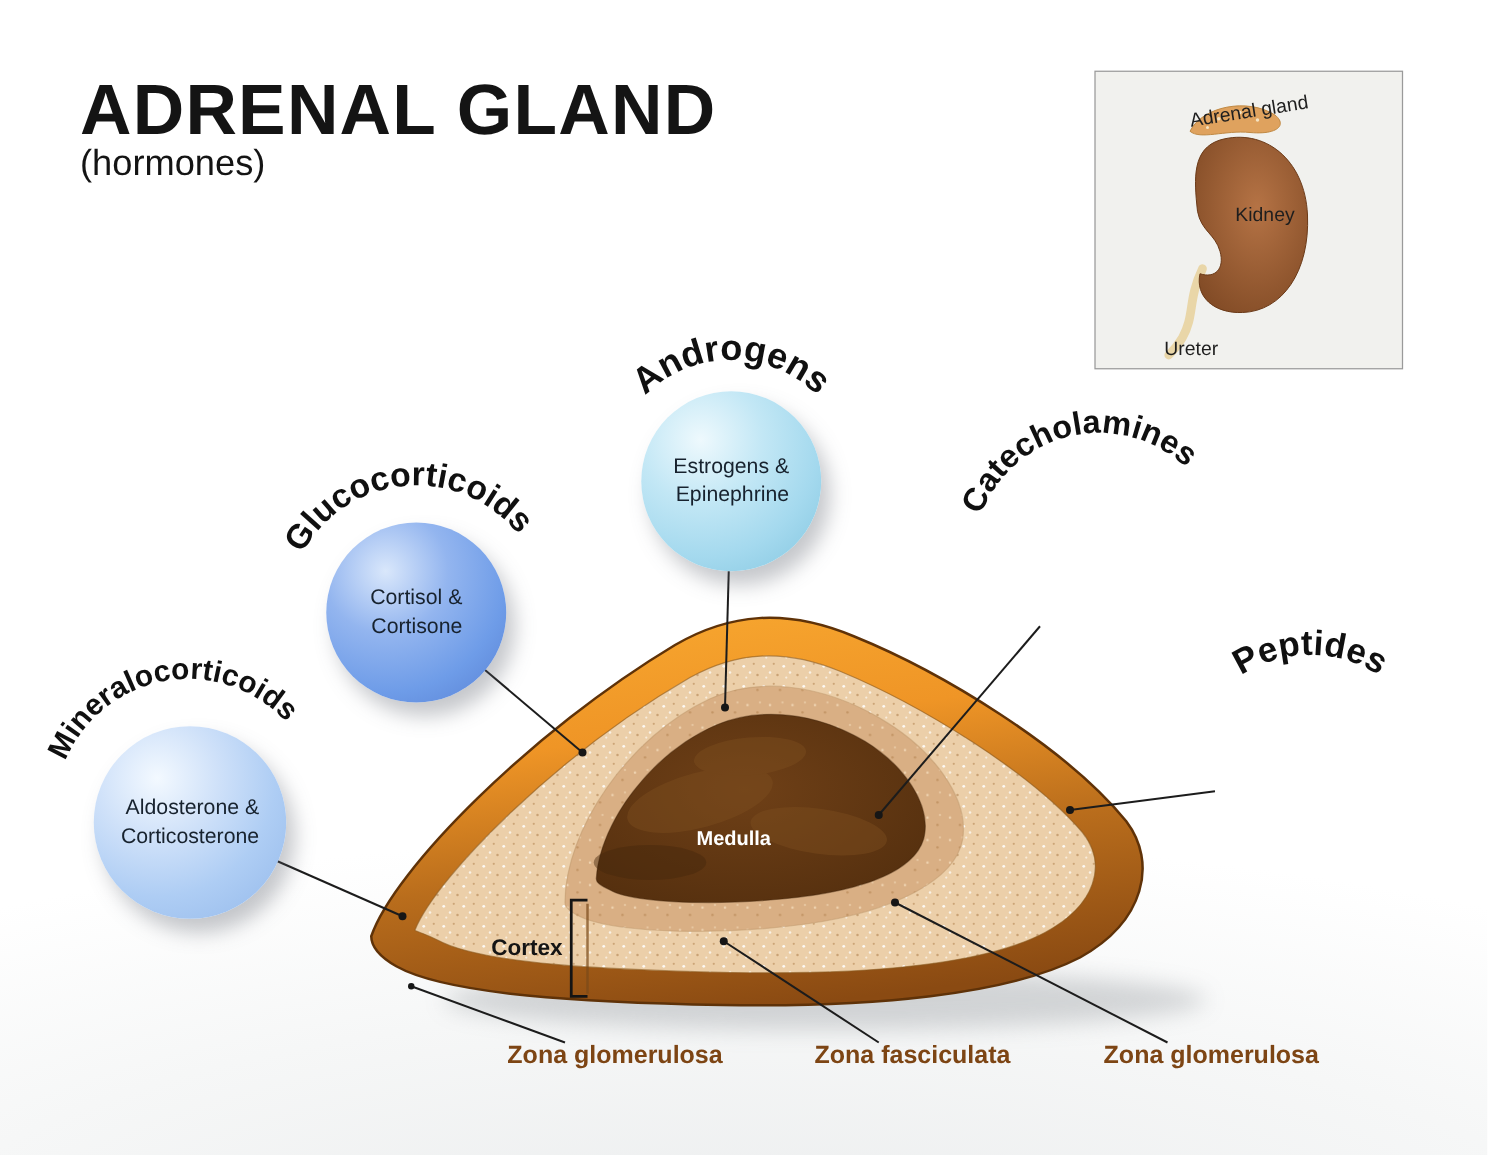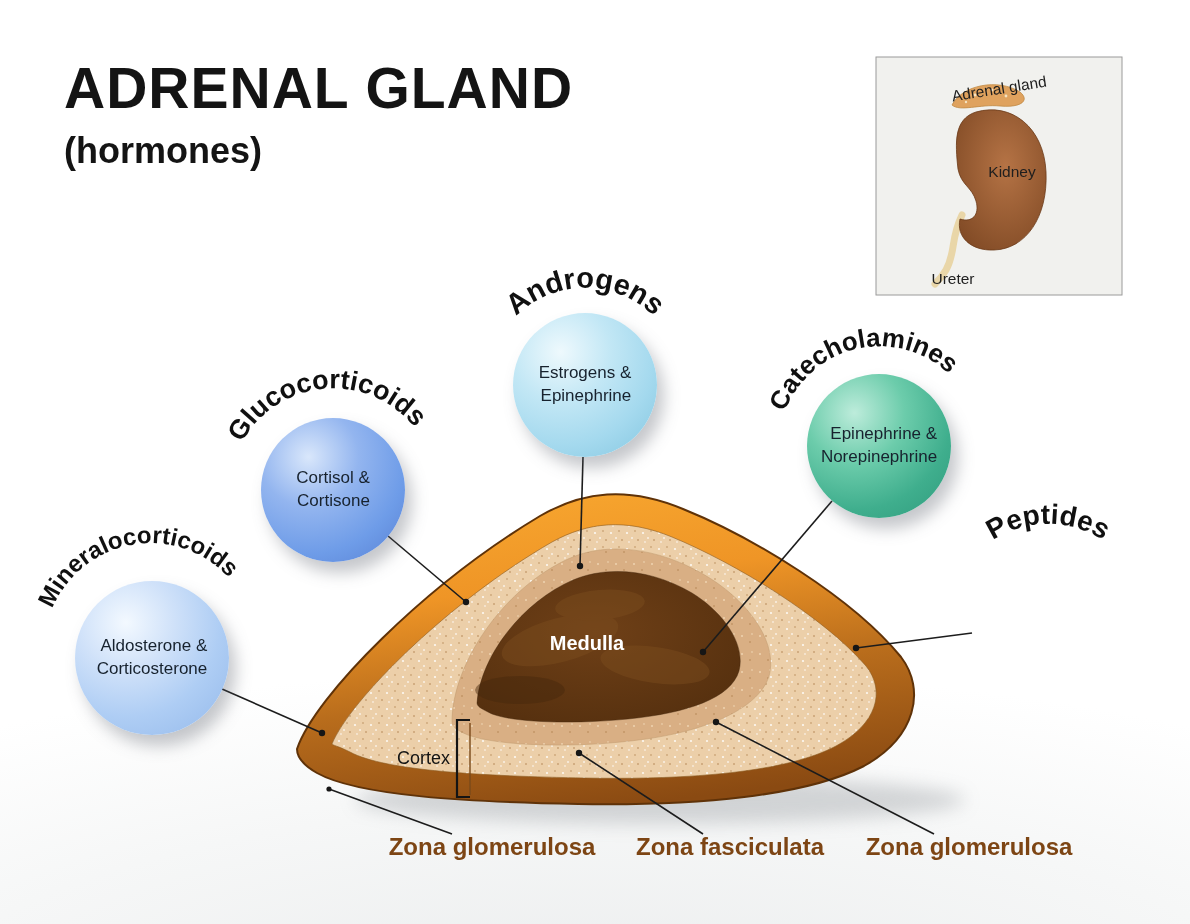--- a/index.html
+++ b/index.html
@@ -5,21 +5,21 @@
   html,body { margin:0; padding:0; }
   body { font-family:"Liberation Sans", sans-serif; }
   .stage {
     position:relative; width:1190px; height:924px; overflow:hidden;
     background: radial-gradient(130% 55% at 50% 112%, #e9ebec 0%, #f6f7f7 45%, #ffffff 72%);
   }
   .art { position:absolute; left:0; top:0; z-index:1; }
 
   .title-block { position:absolute; left:64px; top:60px; z-index:3; color:#141414; }
   .title-main { font-size:57px; font-weight:bold; letter-spacing:1px; line-height:1; }
-  .title-sub  { font-size:36px; font-weight:700; margin-top:16px; line-height:1; }
+  .title-sub  { font-size:29px; font-weight:400; line-height:1; }
 
   .bubble {
     position:absolute; border-radius:50%; z-index:2;
     display:flex; align-items:center; justify-content:center; text-align:right;
     box-shadow: 7px 11px 16px rgba(90,95,105,0.35);
   }
   .bubble-lines { font-size:17px; line-height:1.35; color:#17222e; }
   .b-mineralo { left:75px;  top:581px; width:154px; height:154px;
     background: radial-gradient(circle at 33% 27%, #f3f9ff 0%, #cfe1f9 32%, #aecdf4 62%, #93b8ea 100%); }
   .b-gluco    { left:261px; top:418px; width:144px; height:144px;
@@ -31,26 +31,26 @@
   .b-peptides { left:970px; top:546px; width:156px; height:156px;
     background: radial-gradient(circle at 33% 27%, #c0f2b0 0%, #63d854 35%, #2cbd2c 68%, #17a216 100%); }
 
   .curve-title { font-weight:bold; fill:#101010; }
   .t-mineralo { font-size:24px; }
   .t-gluco    { font-size:27px; }
   .t-andro    { font-size:29px; }
   .t-catechol { font-size:26px; }
   .t-peptides { font-size:28px; }
 
-  .medulla-label { position:absolute; left:527px; top:632px; width:120px; z-index:2;
-    text-align:center; font-size:20px; font-weight:bold; color:#ffffff; }
+  .medulla-label { position:absolute; left:527px; top:663px; width:120px; z-index:2;
+    text-align:center; font-size:16px; font-weight:bold; color:#ffffff; }
   .cortex-label  { position:absolute; left:352px; top:748px; width:98px; z-index:2;
-    text-align:right; font-size:18px; font-weight:normal; color:#141414; }
+    text-align:right; font-size:18px; font-weight:bold; color:#141414; }
   .zona-label    { position:absolute; top:833px; transform:translateX(-50%); z-index:2;
-    font-size:24px; font-weight:bold; color:#7d4514; white-space:nowrap; }
+    font-size:20px; font-weight:bold; color:#7d4514; white-space:nowrap; }
 
   .inset-text { font-size:15.5px; fill:#1e1e1e; }
 </style>
 </head>
 <body>
 
 <div class="stage">
 
   <svg class="art" width="1190" height="924" viewBox="0 0 1190 924">
     <defs>
@@ -193,26 +193,20 @@
       <div>Aldosterone &amp;</div>
       <div>Corticosterone</div>
     </div>
   </div>
   <div class="bubble b-andro">
     <div class="bubble-lines">
       <div>Estrogens &amp;</div>
       <div>Epinephrine</div>
     </div>
   </div>
-  <div class="bubble b-catechol">
-    <div class="bubble-lines">
-      <div>Epinephrine &amp;</div>
-      <div>Norepinephrine</div>
-    </div>
-  </div>
 
   <div class="medulla-label">Medulla</div>
   <div class="cortex-label">Cortex</div>
   <div class="zona-label" style="left:492px">Zona glomerulosa</div>
   <div class="zona-label" style="left:730px">Zona fasciculata</div>
   <div class="zona-label" style="left:969px">Zona glomerulosa</div>
 
 </div>
 
 </body></html>

